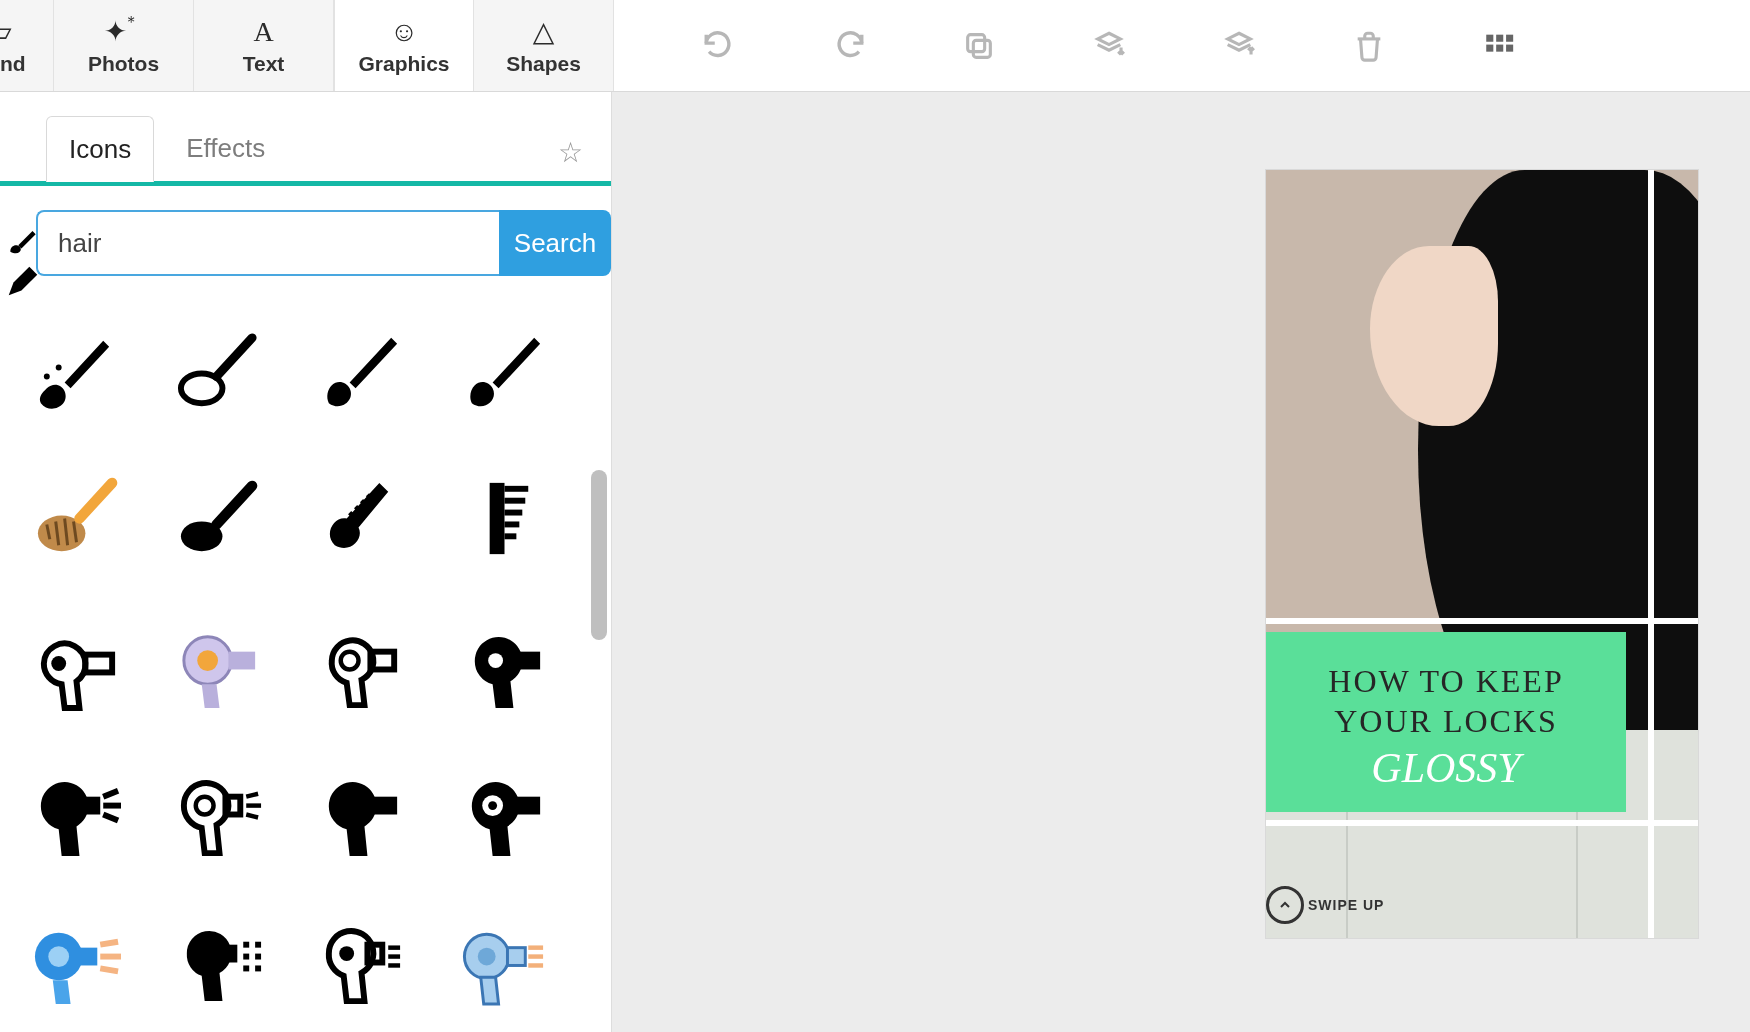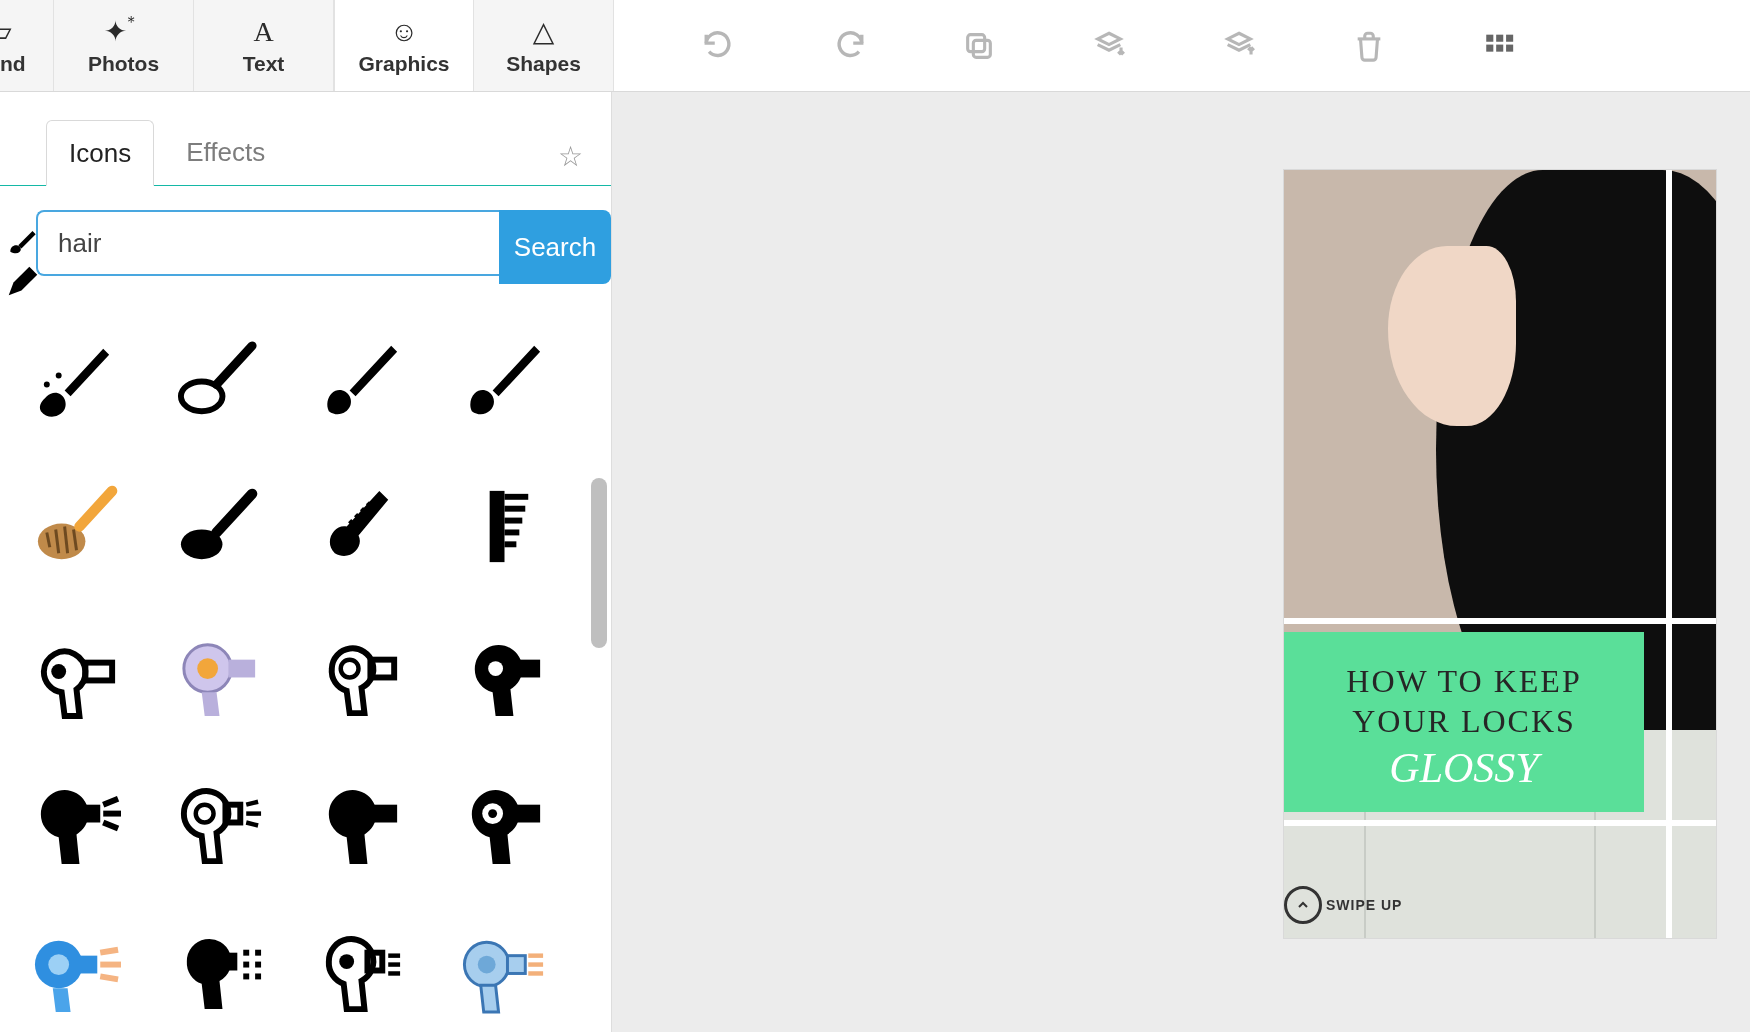--- a/index.html
+++ b/index.html
@@ -13,38 +13,38 @@
   .topbar .tab:first-child .tab-icon { margin-left: -10px; }
   .topbar .tab .tab-icon { font-size: 28px; color: #2b2b2b; font-weight: 400; }
   .topbar .tab.active { background: #ffffff; border-left: 1px solid #e2e2e2; border-right: 1px solid #e2e2e2; }
   .topbar .tab:first-child { border-left: none; }
   .toolgroup { display: flex; align-items: center; margin-left: 40px; }
   .toolbtn { width: 130px; height: 92px; display: flex; align-items: center; justify-content: center; color: #b7b7b7; cursor: pointer; }
   .toolbtn svg { width: 34px; height: 34px; }
   
   .body { flex: 1; display: flex; position: relative; }
   .sidebar { width: 612px; background: #fff; border-right: 1px solid #ddd; display: flex; flex-direction: column; }
-  .subtabs-row { display: flex; align-items: flex-end; height: 94px; padding: 0 10px 0 46px; gap: 10px; border-bottom: 1px solid #14b8a6; }
+  .subtabs-row { display: flex; align-items: flex-end; height: 94px; padding: 0 10px 0 46px; gap: 10px; border-bottom: 5px solid #14b8a6; }
   .subtab { font-size: 26px; color: #7d7d7d; padding: 20px 22px; height: 66px; display: flex; align-items: center; cursor: pointer; }
   .subtab.active { color: #222; border: 1px solid #d9d9d9; border-bottom: 1px solid #fff; border-radius: 6px 6px 0 0; margin-bottom: -1px; background: #fff; }
   .fav { margin-left: auto; color: #999; font-size: 28px; padding: 12px 18px; cursor: pointer; }
   .icon-side { position: absolute; left: 0; top: 108px; width: 46px; display: flex; flex-direction: column; gap: 4px; padding: 20px 4px; }
   .icon-side svg { width: 38px; height: 38px; }
   .searchrow { display: flex; padding: 24px 0 24px 36px; }
   .searchbox { flex: 1; height: 66px; border: 2px solid #49a7e0; border-right: none; border-radius: 8px 0 0 8px; font-size: 26px; padding: 0 20px; color: #444; outline: none; }
-  .searchbtn { width: 112px; height: 74px; background: #2f9fe0; color: #fff; font-size: 26px; border: none; border-radius: 0 8px 8px 0; cursor: pointer; }
+  .searchbtn { width: 112px; height: 66px; background: #2f9fe0; color: #fff; font-size: 26px; border: none; border-radius: 0 8px 8px 0; cursor: pointer; }
   .icongrid-wrap { position: relative; flex: 1; overflow: hidden; padding-left: 10px; }
   .icongrid { display: grid; grid-template-columns: repeat(4, 1fr); gap: 28px 10px; padding: 10px 40px 20px 0; }
   .iconcell { height: 120px; display: flex; align-items: center; justify-content: center; cursor: pointer; }
   .iconcell svg { width: 95px; height: 95px; }
   .scrollbar { position: absolute; right: 4px; top: 14px; width: 16px; height: 620px; background: transparent; }
   .scrollthumb { position: absolute; right: 4px; top: 170px; width: 16px; height: 170px; background: #bfbfbf; border-radius: 8px; cursor: pointer; }
   
   .canvas-area { flex: 1; position: relative; background: #ececec; }
-  .story { position: absolute; right: 34px; top: 78px; width: 432px; height: 768px; background: #c7b7aa; box-shadow: 0 0 0 1px rgba(0,0,0,0.08); overflow: hidden; }
+  .story { position: absolute; right: 52px; top: 78px; width: 432px; height: 768px; background: #c7b7aa; box-shadow: 0 0 0 1px rgba(0,0,0,0.08); overflow: hidden; }
   .frame-v { position: absolute; top: 0; right: 44px; bottom: 0; width: 6px; background: #fff; }
   .frame-h-top { position: absolute; left: 0; right: 0; top: 448px; height: 6px; background: #fff; }
   .frame-h-bot { position: absolute; left: 0; right: 0; top: 650px; height: 6px; background: #fff; }
   .photo { position: absolute; inset: 0; overflow: hidden; background: #c8b8ab; }
   .hair { position: absolute; right: -40px; top: 0; width: 320px; height: 560px; background: #0e0e0e; border-radius: 160px 140px 0 160px / 420px 260px 0 420px; }
   .face { position: absolute; right: 200px; top: 76px; width: 128px; height: 180px; background: #f0d7c6; border-radius: 60% 30% 50% 70% / 60% 40% 60% 70%; }
   .torso { position: absolute; left: 0; right: 0; bottom: 0; top: 470px; background: #dfe2dc; }
   .torso:before, .torso:after { content: ""; position: absolute; top: 0; bottom: 0; width: 2px; background: #c8ccc6; }
   .torso:before { left: 80px; }
   .torso:after { right: 120px; }

